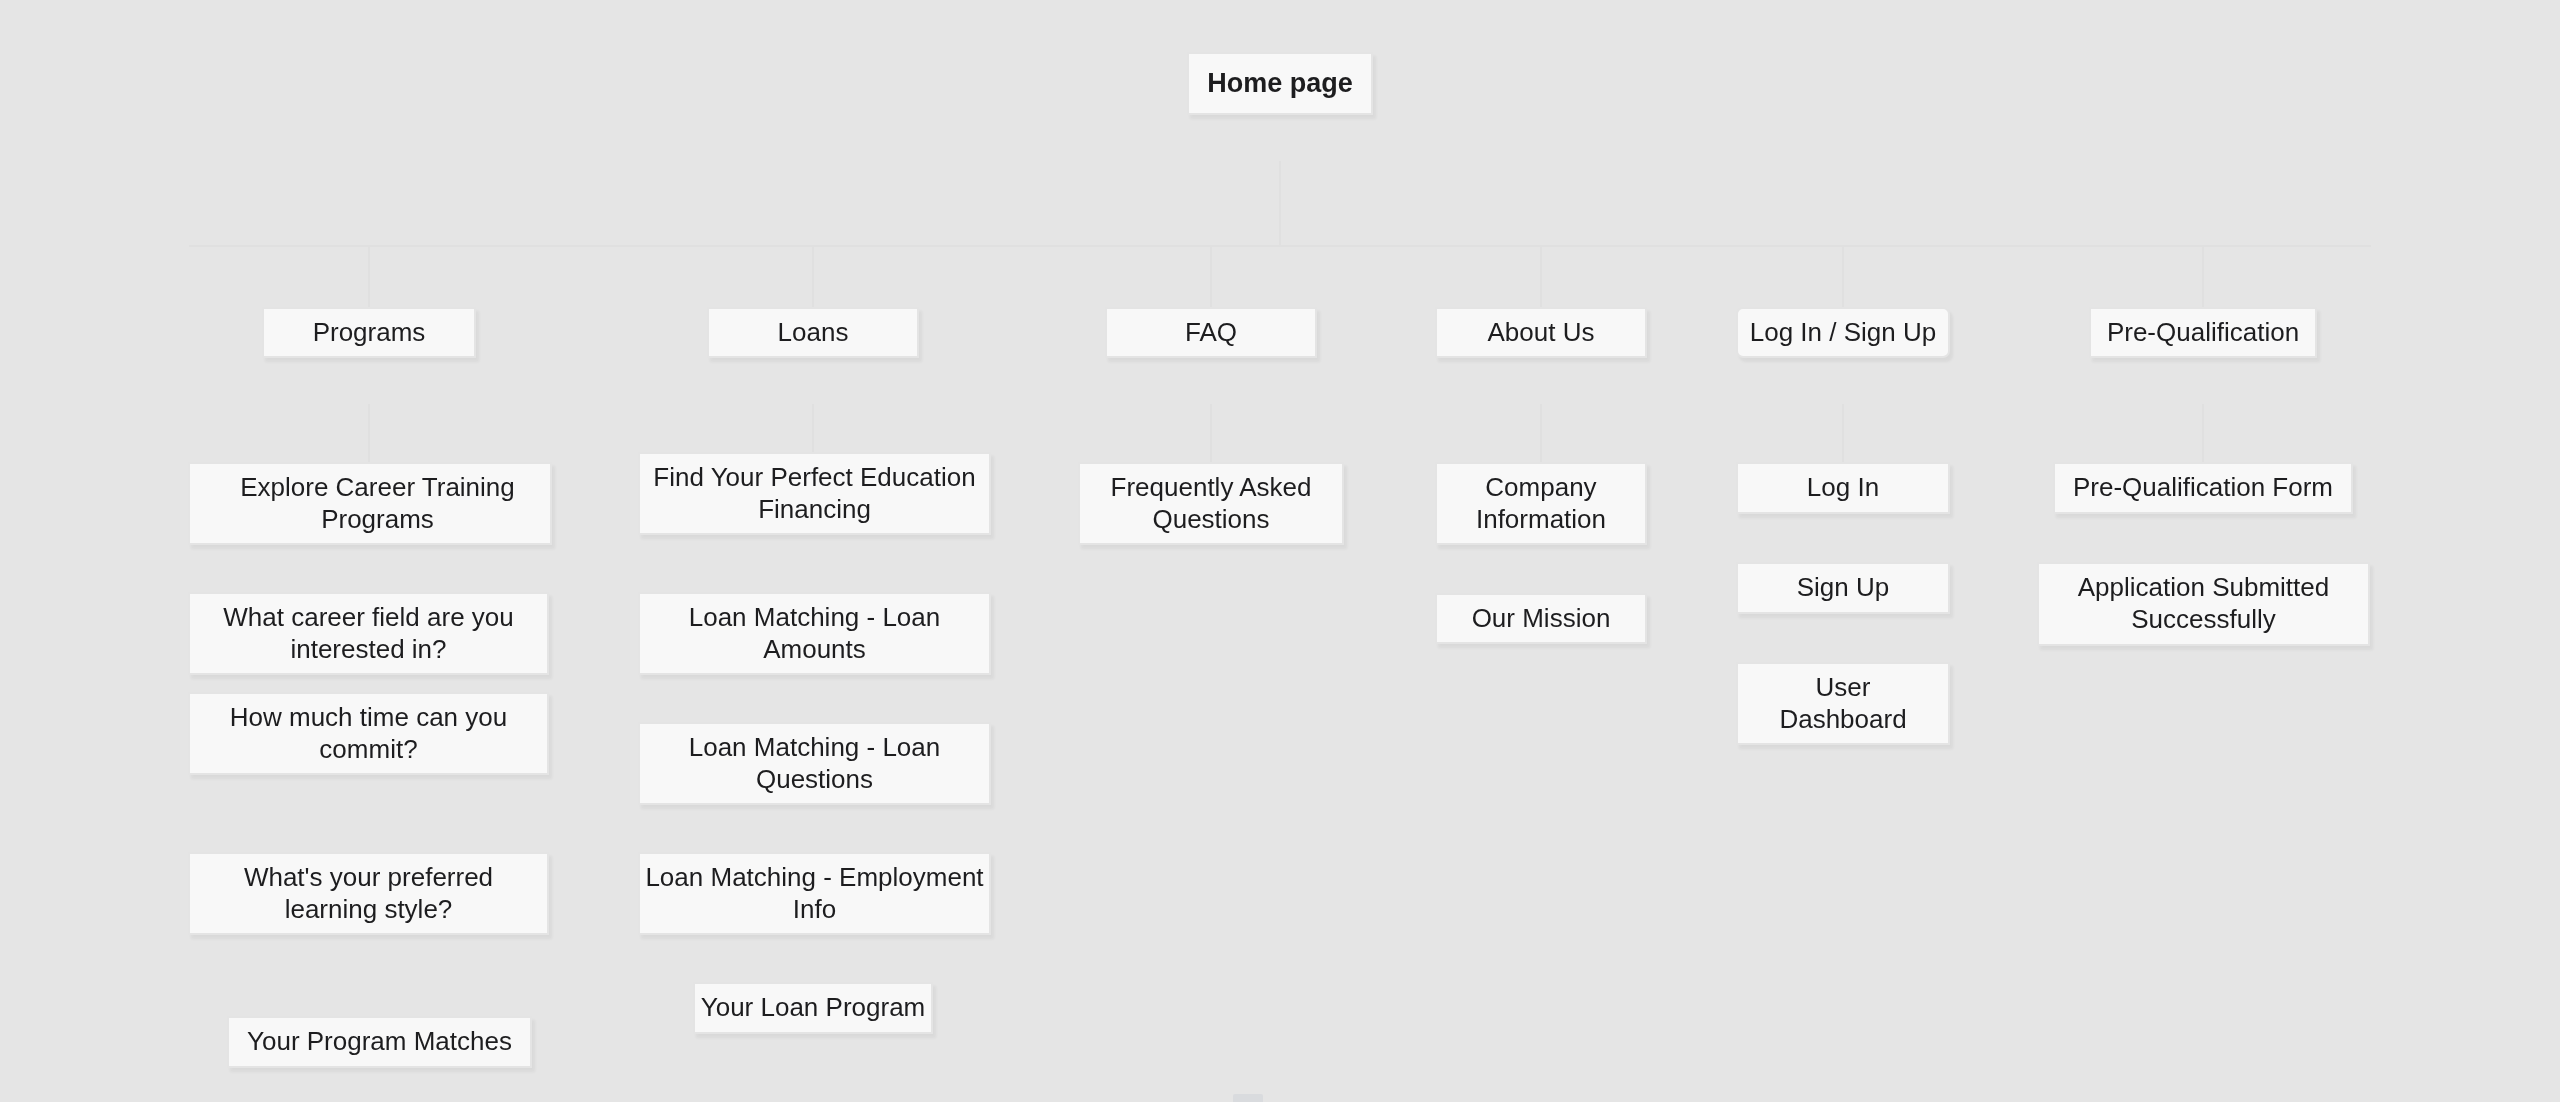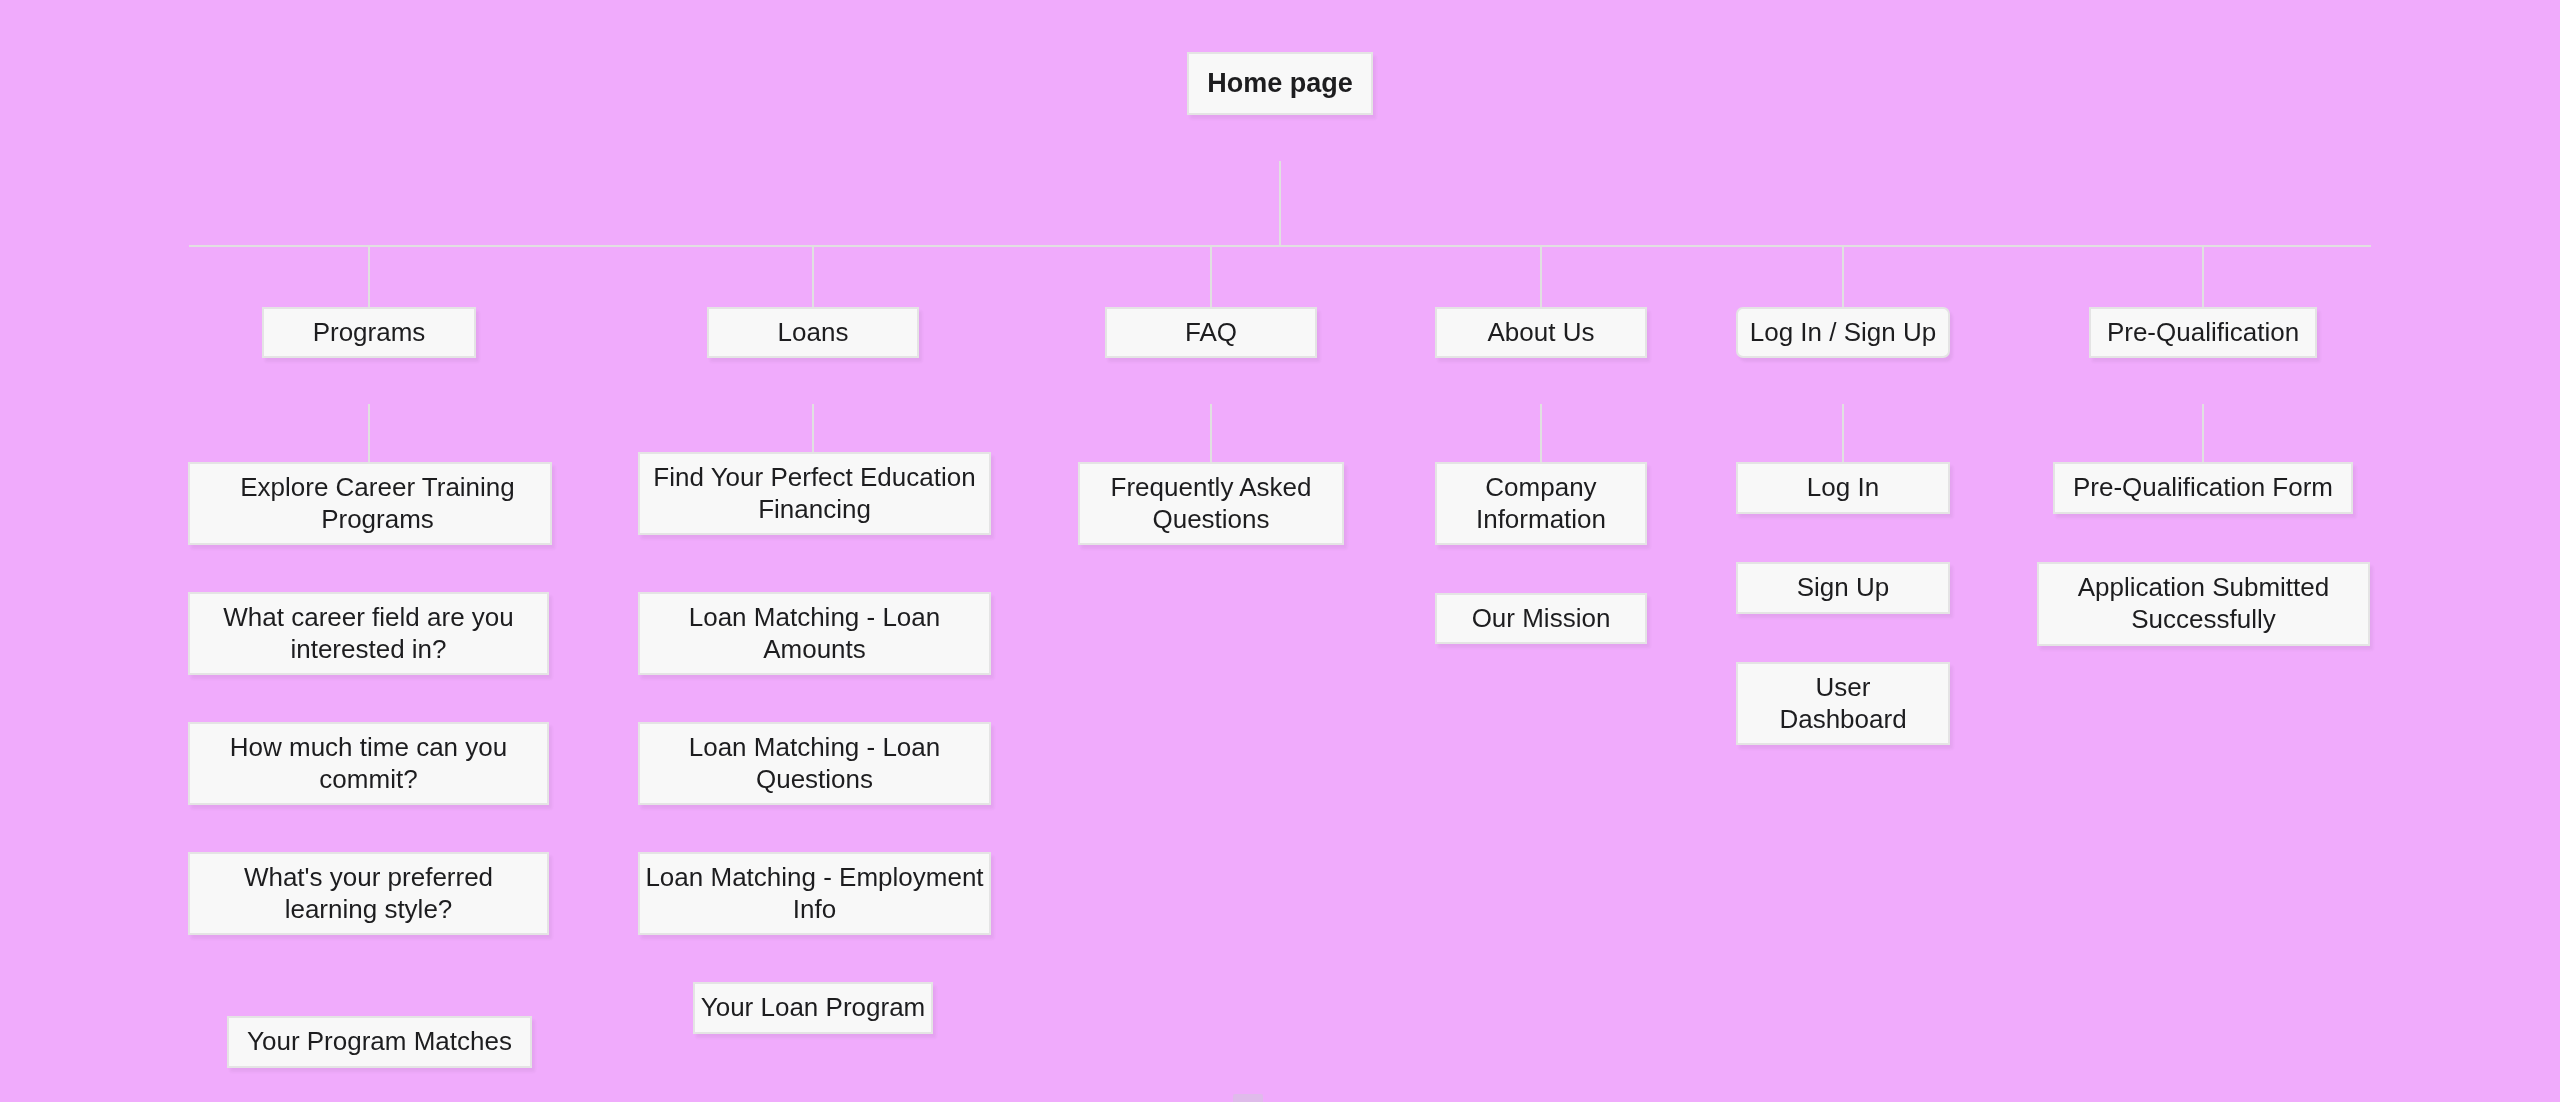--- a/index.html
+++ b/index.html
@@ -5,21 +5,21 @@
   html, body {
     margin: 0;
     padding: 0;
     background: #ffffff;
   }
   #stage {
     position: relative;
     width: 2560px;
     height: 1102px;
     overflow: hidden;
-    background: #f0abfc;
+    background: #e5e5e5;
     font-family: "Liberation Sans", "DejaVu Sans", sans-serif;
   }
   .node {
     position: absolute;
     box-sizing: border-box;
     background: #f8f8f8;
     border: 2px solid #e4e4e4;
     box-shadow: 3px 4px 3px rgba(0,0,0,0.05);
     display: flex;
     align-items: center;
@@ -68,21 +68,21 @@
     <div class="connector" style="left: 1842px; top: 246px; width: 2px; height: 61px;"></div>
     <div class="connector" style="left: 1842px; top: 404px; width: 2px; height: 58px;"></div>
     <div class="connector" style="left: 2202px; top: 246px; width: 2px; height: 61px;"></div>
     <div class="connector" style="left: 2202px; top: 404px; width: 2px; height: 58px;"></div>
     <div class="node root" style="left: 1187px; top: 52px; width: 186px; height: 63px;">Home page</div>
     <div class="node section" style="left: 262px; top: 307px; width: 214px; height: 51px;">Programs</div>
     <div class="node child" style="left: 188px; top: 462px; width: 364px; height: 83px; padding-left: 15px;">Explore Career Training
 Programs</div>
     <div class="node child" style="left: 188px; top: 592px; width: 361px; height: 83px;">What career field are you
 interested in?</div>
-    <div class="node child" style="left: 188px; top: 722px; width: 361px; height: 83px;">How much time can you
+    <div class="node child" style="left: 188px; top: 692px; width: 361px; height: 83px;">How much time can you
 commit?</div>
     <div class="node child" style="left: 188px; top: 852px; width: 361px; height: 83px;">What's your preferred
 learning style?</div>
     <div class="node child" style="left: 227px; top: 1016px; width: 305px; height: 52px;">Your Program Matches</div>
     <div class="node section" style="left: 707px; top: 307px; width: 212px; height: 51px;">Loans</div>
     <div class="node child" style="left: 638px; top: 452px; width: 353px; height: 83px;">Find Your Perfect Education
 Financing</div>
     <div class="node child" style="left: 638px; top: 592px; width: 353px; height: 83px;">Loan Matching - Loan
 Amounts</div>
     <div class="node child" style="left: 638px; top: 722px; width: 353px; height: 83px;">Loan Matching - Loan

